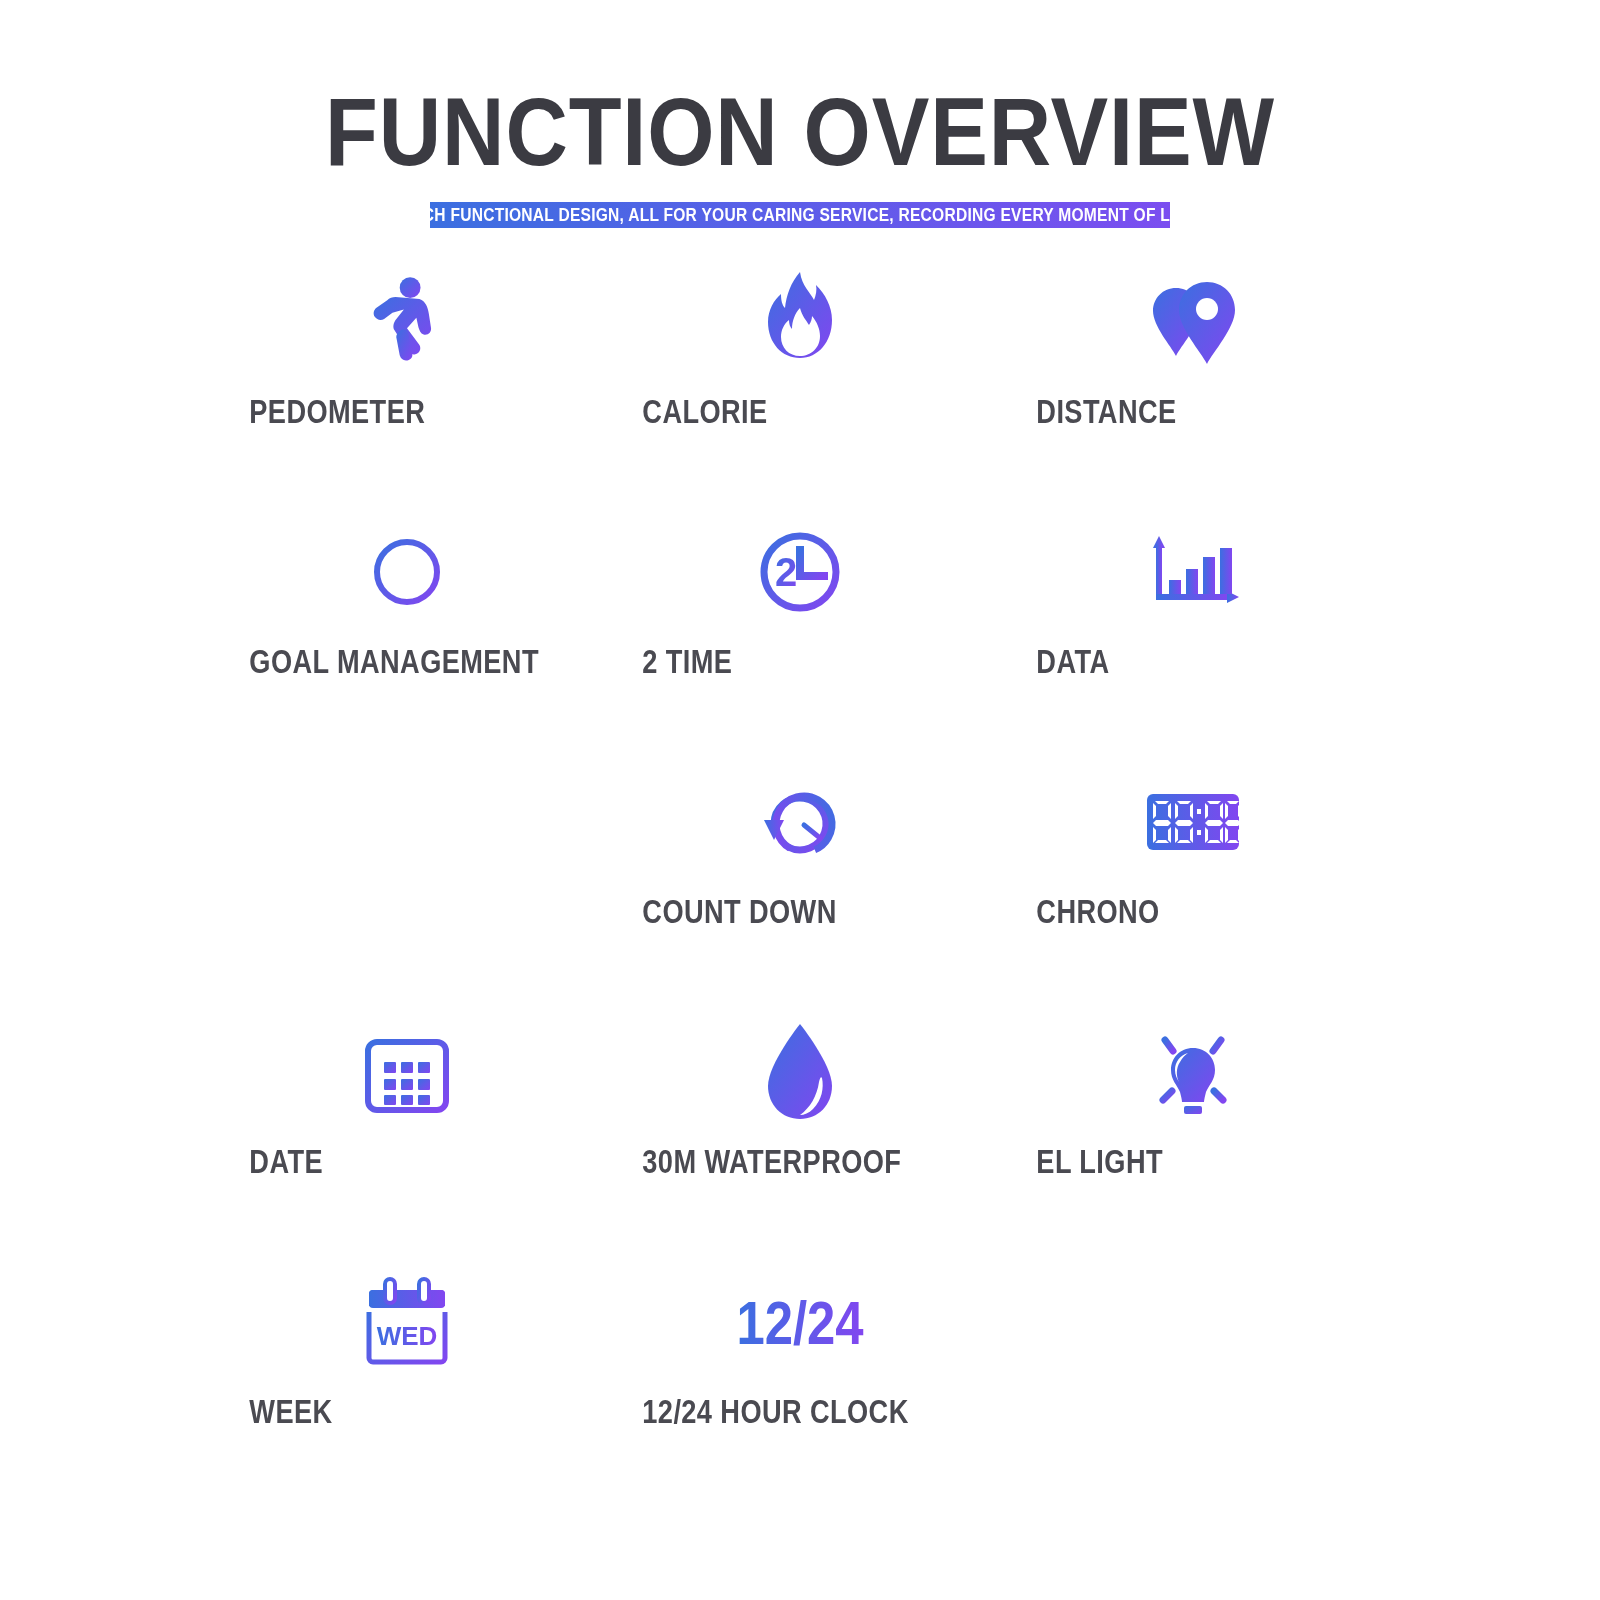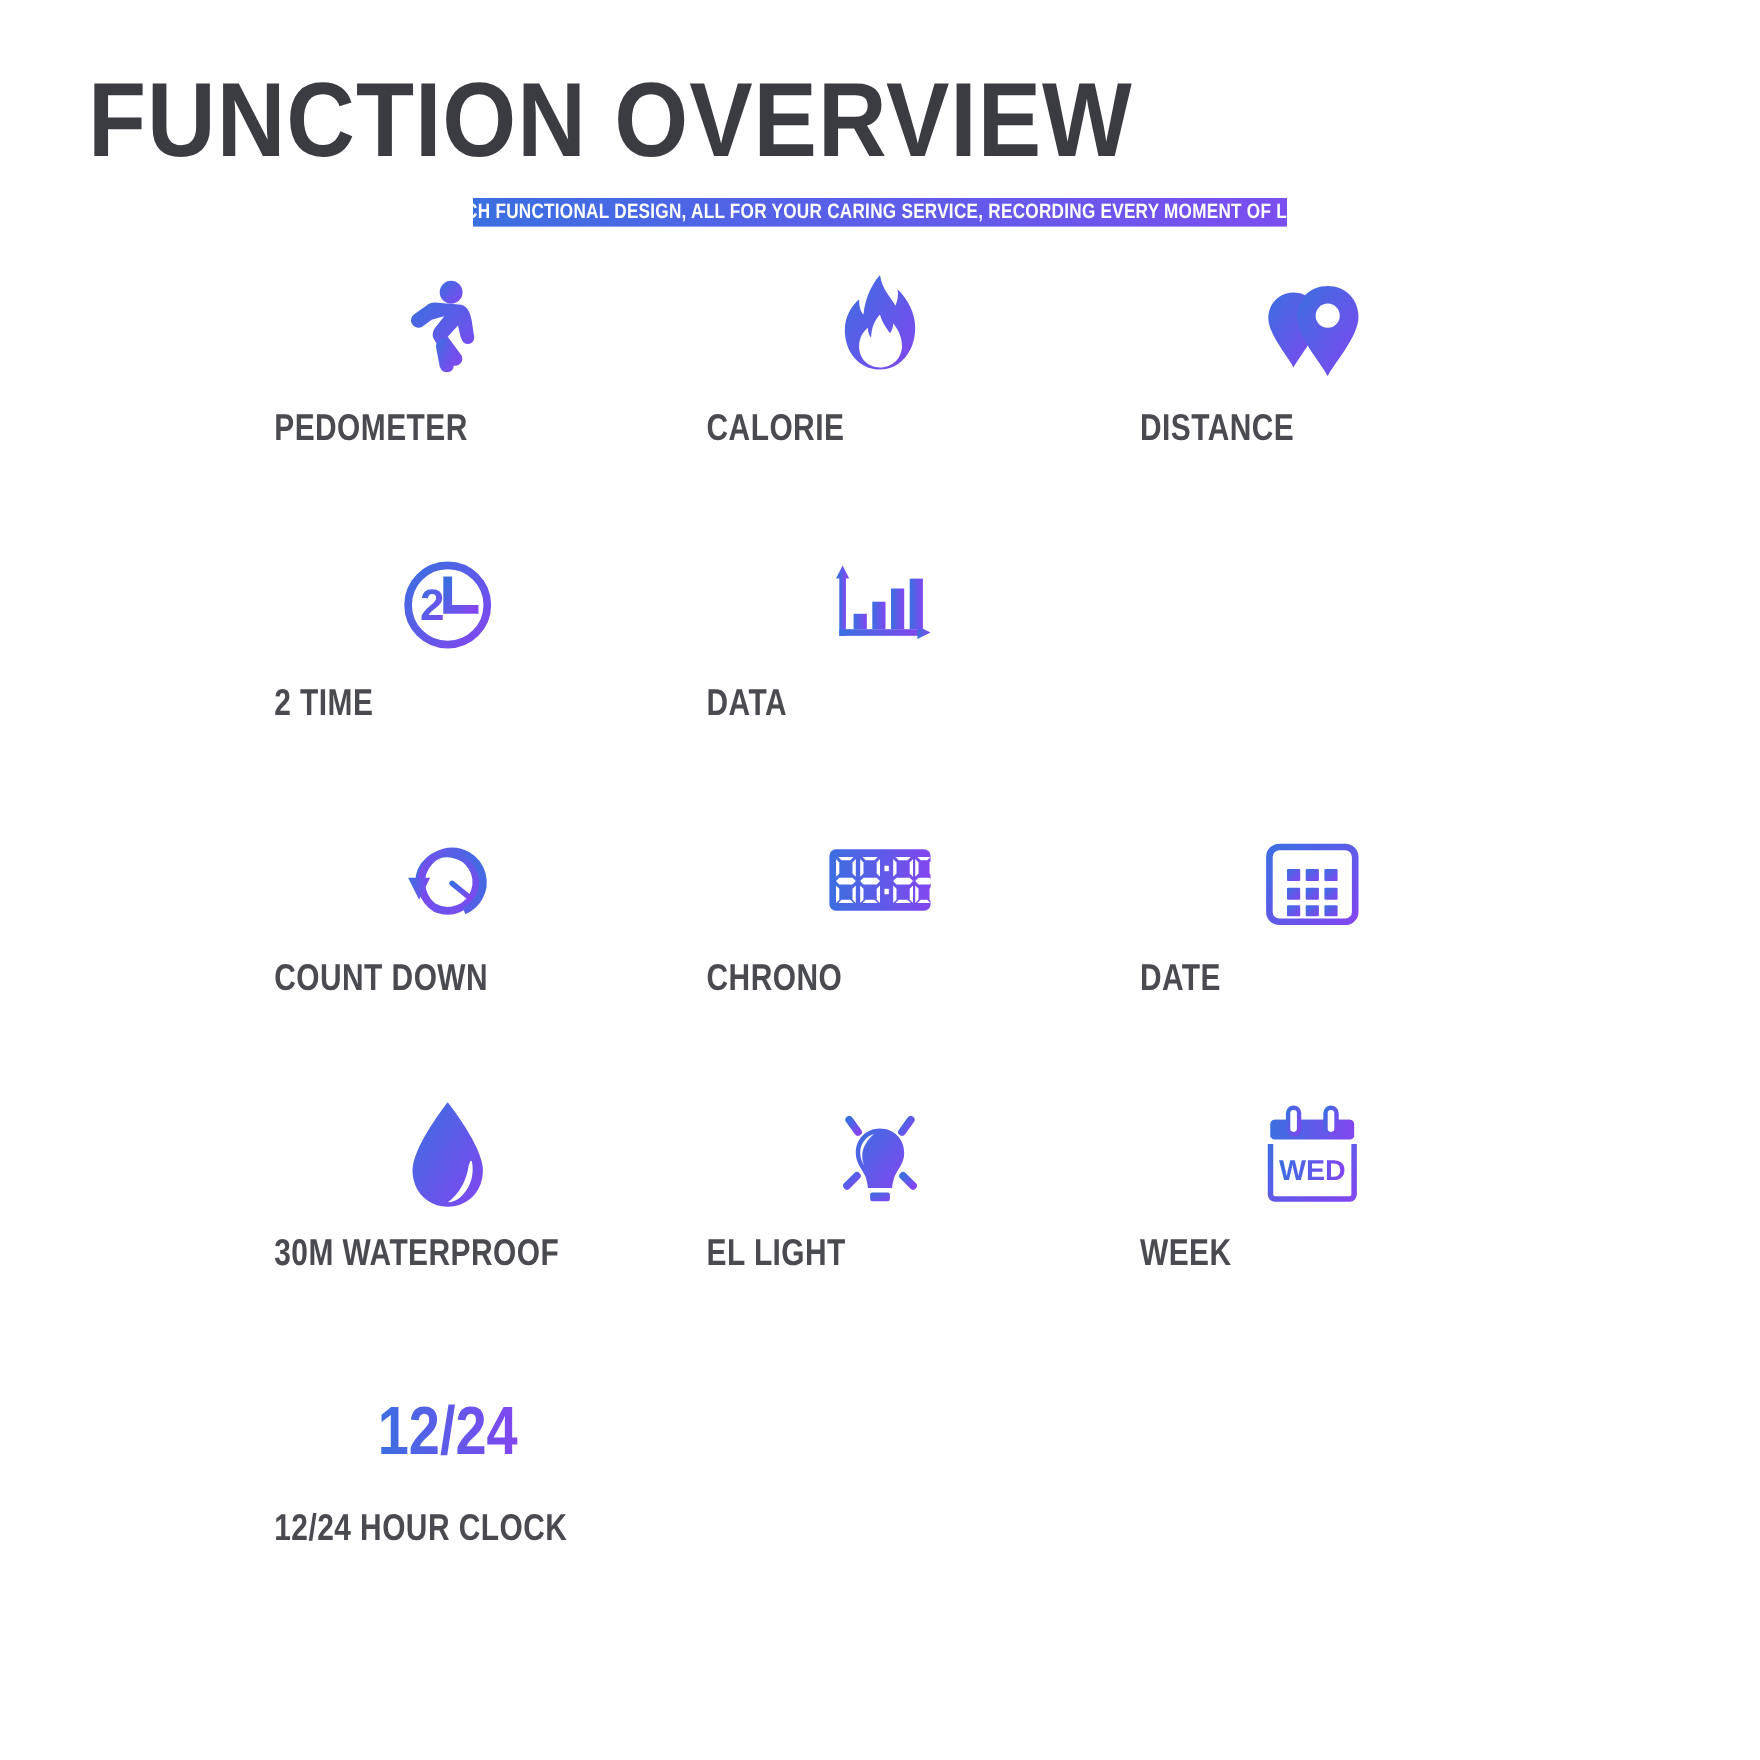--- a/index.html
+++ b/index.html
@@ -11,22 +11,22 @@
     width: 1600px;
     height: 1600px;
     font-family: "Liberation Sans", sans-serif;
     overflow: hidden;
     position: relative;
   }
 
   
   #header {
     width: 100%;
-    text-align: left;
-    padding-top: 62px;
+    text-align: center;
+    padding-top: 84px;
   }
   #page-title {
     font-family: "Liberation Sans", sans-serif;
     font-size: 96px;
     line-height: 1.0;
     font-weight: bold;
     color: #3b3b42;
     letter-spacing: 1px;
     transform: scaleX(0.90);
     transform-origin: center top;
@@ -139,20 +139,34 @@
       <svg width="104" height="104" viewBox="0 0 104 104">
         <path d="M35 18 C22 18 12 28 12 41 C12 56 30 76 35 86 C40 76 58 56 58 41 C58 28 48 18 35 18 Z" fill="url(#g1)"></path>
         <path d="M66 12 C50 12 38 24 38 40 C38 58 60 82 66 94 C72 82 94 58 94 40 C94 24 82 12 66 12 Z" fill="url(#g1)"></path>
         <path d="M62 10 C52 14 44 23 41 34 C39 44 43 56 49 66 C54 56 58 46 58 40 C58 28 59 17 62 10 Z" fill="#ffffff" opacity="0.0"></path>
         <circle cx="66" cy="39" r="11" fill="#ffffff"></circle>
       </svg>
     </div>
     <div class="cell-label">DISTANCE</div>
   </div>
 
+  <div class="cell">
+    <div class="icon-wrap">
+      <svg width="104" height="104" viewBox="0 0 104 104">
+        <circle cx="52" cy="52" r="30" fill="none" stroke="url(#g1)" stroke-width="6"></circle>
+        <line x1="52" y1="30" x2="52" y2="74" stroke="url(#g1)" stroke-width="6" stroke-linecap="round"></line>
+        <line x1="30" y1="52" x2="74" y2="52" stroke="url(#g1)" stroke-width="6" stroke-linecap="round"></line>
+        <line x1="52" y1="10" x2="52" y2="21" stroke="url(#g1)" stroke-width="6" stroke-linecap="round"></line>
+        <line x1="52" y1="83" x2="52" y2="94" stroke="url(#g1)" stroke-width="6" stroke-linecap="round"></line>
+        <line x1="10" y1="52" x2="21" y2="52" stroke="url(#g1)" stroke-width="6" stroke-linecap="round"></line>
+        <line x1="83" y1="52" x2="94" y2="52" stroke="url(#g1)" stroke-width="6" stroke-linecap="round"></line>
+      </svg>
+    </div>
+    <div class="cell-label">GOAL MANAGEMENT</div>
+  </div>
 
   <div class="cell">
     <div class="icon-wrap">
       <svg width="100" height="100" viewBox="0 0 100 100">
         <circle cx="50" cy="50" r="36" fill="none" stroke="url(#g1)" stroke-width="7"></circle>
         <polyline points="50,28 50,54 74,54" fill="none" stroke="url(#g1)" stroke-width="8" stroke-linecap="square" stroke-linejoin="miter"></polyline>
         <text x="36" y="64" text-anchor="middle" font-family="'Liberation Sans',sans-serif" font-size="40" font-weight="bold" fill="url(#g1)">2</text>
       </svg>
     </div>
     <div class="cell-label">2 TIME</div>

